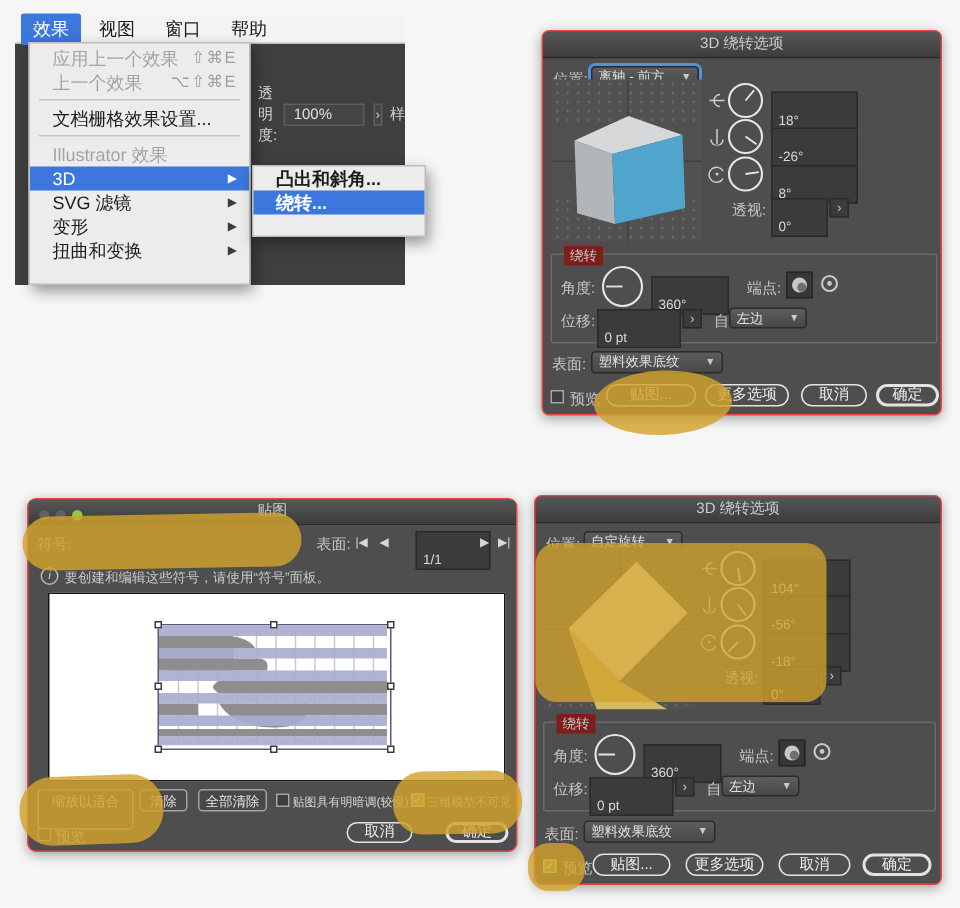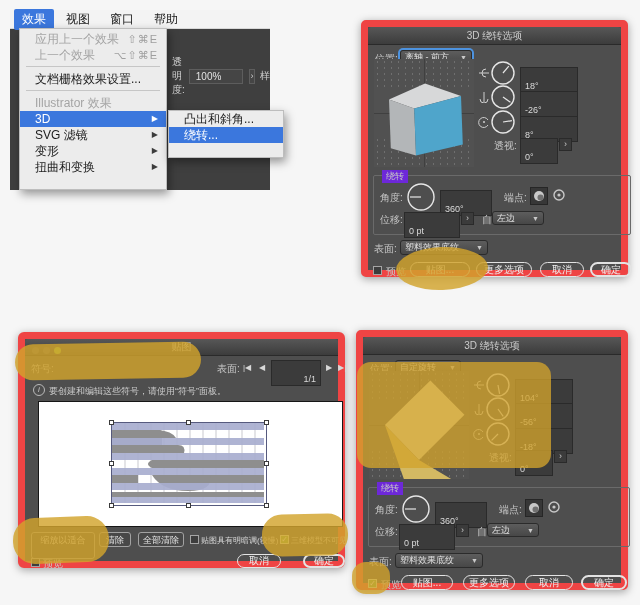--- a/index.html
+++ b/index.html
@@ -23,21 +23,21 @@
   .drow .arr{font-size:8px;color:#3c3c3c;}
   .drow.active .arr{color:#fff;}
   .dsep{height:1px;background:#c6c6c6;margin:3px 6px 4px 6px;}
   .transparency{color:#d6d6d6;font-size:10px;display:flex;align-items:center;}
   .tvalbox{border:1px solid #5d5d5d;background:#454545;color:#e2e2e2;padding:0 6px;height:13px;
            line-height:13px;margin-left:4px;min-width:40px;}
   .tspin{border:1px solid #5d5d5d;background:#454545;color:#cfcfcf;width:13px;height:13px;line-height:12px;
          text-align:center;margin-left:6px;font-size:9px;}
 
   
-  .dlg{background:#4e4e4e;border:7px solid #ef4444;border-radius:5px;
+  .dlg{background:#4e4e4e;border:1px solid #ef4444;border-radius:5px;
        box-shadow:0 2px 8px rgba(0,0,0,.35);box-sizing:border-box;}
   .dlg-title{height:17px;line-height:17px;text-align:center;color:#cccccc;font-size:10px;
              background:linear-gradient(#575757,#3c3c3c);border-bottom:1px solid #2a2a2a;
              border-radius:4px 4px 0 0;}
   .lbl{color:#c6c6c6;font-size:10px;white-space:nowrap;}
   .field{background:#3b3b3b;border:1px solid #2a2a2a;color:#dadada;font-size:9px;line-height:12px;
          padding:12px 4px;box-sizing:border-box;white-space:nowrap;overflow:hidden;}
   .dd{background:linear-gradient(#5d5d5d,#474747);border:1px solid #2b2b2b;border-radius:3px;
       color:#e0e0e0;font-size:9px;display:flex;align-items:center;justify-content:space-between;
       padding:0 4px;box-sizing:border-box;white-space:nowrap;}
@@ -45,21 +45,21 @@
   .dd.focusring{box-shadow:0 0 0 2px #4d93e0;}
   .spin{background:#3b3b3b;border:1px solid #2a2a2a;color:#c9c9c9;font-size:9px;text-align:center;
         box-sizing:border-box;}
   .pill{border:1px solid #e3e3e3;border-radius:9px;color:#ededed;font-size:10px;text-align:center;
         background:transparent;box-sizing:border-box;white-space:nowrap;}
   .pill.default{border-width:2px;}
   .cb{width:9px;height:9px;background:#3d3d3d;border:1px solid #a5a5a5;box-sizing:border-box;}
   .cb.checked{background:#79b247;border-color:#d7e8c2;color:#fff;font-size:8px;line-height:8px;
               text-align:center;}
   .groupbox{border:1px solid #6a6a6a;border-radius:2px;}
-  .grouplbl{position:absolute;top:-6px;left:8px;background:#6d28d9;padding:0 4px;color:#c6c6c6;
+  .grouplbl{position:absolute;top:-6px;left:8px;background:#7f1d1d;padding:0 4px;color:#c6c6c6;
             font-size:9px;}
   .previewbox{background:#515151;
       background-image:radial-gradient(#6f6f6f 0.8px, transparent 0.9px);
       background-size:7px 6px;}
   .prevmask{position:absolute;left:0;right:0;top:30px;bottom:30px;background:#515151;}
   .hline{position:absolute;left:0;right:0;top:50%;height:1px;background:#404040;}
   .vline{position:absolute;top:0;bottom:0;left:50%;width:1px;background:#404040;}
 
   
   .marker{position:absolute;background:#d2a32c;opacity:.82;}
@@ -123,21 +123,21 @@
     <div class="drow">
       <span>变形</span>
       <span class="arr">▶</span>
     </div>
     <div class="drow">
       <span>扭曲和变换</span>
       <span class="arr">▶</span>
     </div>
   </div>
 
-  <div class="abs dropdown" style="left:168px;top:110px;width:116px;height:48px;padding:0;">
+  <div class="abs dropdown" style="left:168px;top:110px;width:116px;height:48px;padding:0;font-weight:bold;">
     <div class="drow">
       <span>凸出和斜角...</span>
     </div>
     <div class="drow active">
       <span>绕转...</span>
     </div>
   </div>
 
   <div class="abs dlg" style="left:361px;top:20px;width:267px;height:257px;">
     <div class="dlg-title">3D 绕转选项</div>
@@ -243,21 +243,21 @@
       <span class="abs" style="left:7px;top:4px;">
         <span class="tl" style="background:#616161;"></span><span class="tl" style="background:#616161;"></span><span class="tl" style="background:#92c847;"></span>
       </span>
       <span>贴图</span>
     </div>
 
     <span class="abs lbl" style="left:6px;top:23px;">符号:</span>
     <span class="abs lbl" style="left:192px;top:23px;">表面:</span>
     <span class="abs navbtn" style="left:218px;top:22px;">|◀</span>
     <span class="abs navbtn" style="left:234px;top:22px;">◀</span>
-    <div class="abs field" style="left:246px;top:21px;width:50px;height:26px;text-align:right;">1/1</div>
+    <div class="abs field" style="left:258px;top:21px;width:50px;height:26px;">1/1</div>
     <span class="abs navbtn" style="left:301px;top:22px;">▶</span>
     <span class="abs navbtn" style="left:313px;top:22px;">▶|</span>
 
     <div class="abs info-icn" style="left:8px;top:45px;">i</div>
     <span class="abs" style="left:24px;top:46px;font-size:9px;color:#c9c9c9;">要创建和编辑这些符号，请使用“符号”面板。</span>
 
     <div class="abs" style="left:13px;top:62px;width:303px;height:124px;background:#ffffff;border:1px solid #161616;">
       <div class="abs" style="left:72px;top:20px;width:154px;height:82px;border:1px solid #565a7e;">
         <svg width="152" height="80">
           <rect width="152" height="80" fill="#ffffff"></rect>

